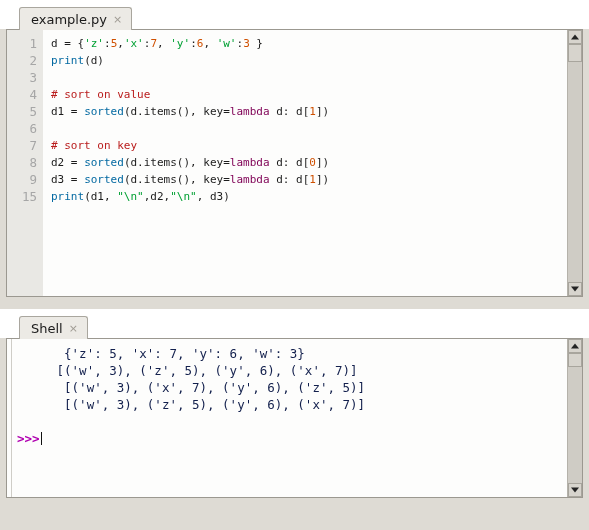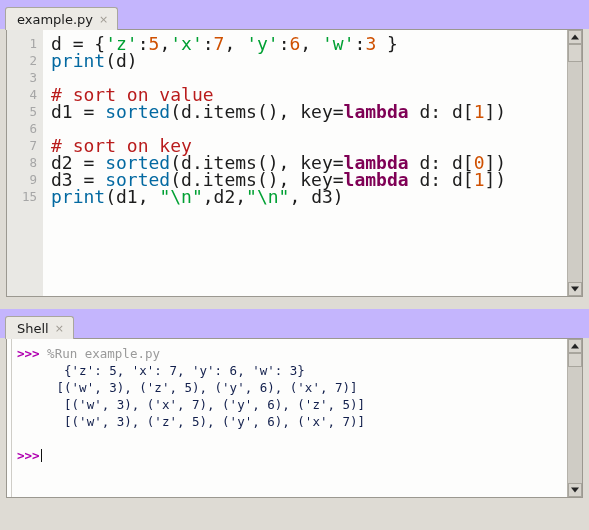--- a/index.html
+++ b/index.html
@@ -20,24 +20,24 @@
     width: 589px;
     height: 530px;
     background: #dedbd4;
     box-sizing: border-box;
   }
 
   
   .tabbar {
     position: relative;
     height: 29px;
-    padding-left: 5px;
+    padding-left: 19px;
     display: flex;
     align-items: flex-end;
-    background: #c4b5fd;
+    background: #ffffff;
   }
   .tab {
     display: flex;
     align-items: center;
     gap: 6px;
     height: 23px;
     padding: 0 9px 0 11px;
     background: #eceae5;
     border: 1px solid #a9a69e;
     border-bottom: none;
@@ -88,32 +88,32 @@
     color: #a6a6a6;
   }
   .gutter div { padding-right: 6px; }
 
   .code {
     flex: 1 1 auto;
     background: #fdfdfc;
     padding: 5px 0 0 8px;
     box-sizing: border-box;
     font-family: "DejaVu Sans Mono", monospace;
-    font-size: 18px;
+    font-size: 11px;
     line-height: 17px;
     color: #1c1c1c;
     white-space: pre;
     overflow: hidden;
   }
   .code .ln { height: 17px; }
 
   .t-str  { color: #00a033; }
   .t-num  { color: #cf5000; }
   .t-bi   { color: #0369a1; }
-  .t-kw   { color: #7f0055; font-weight: bold; }
+  .t-kw   { color: #7f0055; font-weight: normal; }
   .t-com  { color: #b91c1c; }
   .t-def  { color: #1c1c1c; }
 
   
   .shell {
     flex: 1 1 auto;
     background: #fdfdfc;
     padding: 6px 0 0 0;
     box-sizing: border-box;
     font-family: "DejaVu Sans Mono", monospace;
@@ -239,21 +239,20 @@
   <div class="tabbar">
     <div class="tab">
       <span class="tab-label">Shell</span>
       <span class="tab-close">×</span>
     </div>
   </div>
 
   <div class="pane pane-shell">
     <div class="shell" id="shell">
       <div class="shell-margin"></div>
-    <div class="shell-line"><span class="s-prompt">&gt;&gt;&gt;</span><span class="s-magic"> %Run example.py</span></div>
         <div class="shell-line"><span class="s-out">  {'z': 5, 'x': 7, 'y': 6, 'w': 3}</span></div>
         <div class="shell-line"><span class="s-out"> [('w', 3), ('z', 5), ('y', 6), ('x', 7)]</span></div>
         <div class="shell-line"><span class="s-out">  [('w', 3), ('x', 7), ('y', 6), ('z', 5)]</span></div>
         <div class="shell-line"><span class="s-out">  [('w', 3), ('z', 5), ('y', 6), ('x', 7)]</span></div>
         <div class="shell-line">&nbsp;</div>
         <div class="shell-line"><span class="s-prompt">&gt;&gt;&gt;</span><span class="caret"></span></div>
       </div>
     <div class="vscroll">
       <div class="sb-btn sb-up"></div>
       <div class="sb-track">

